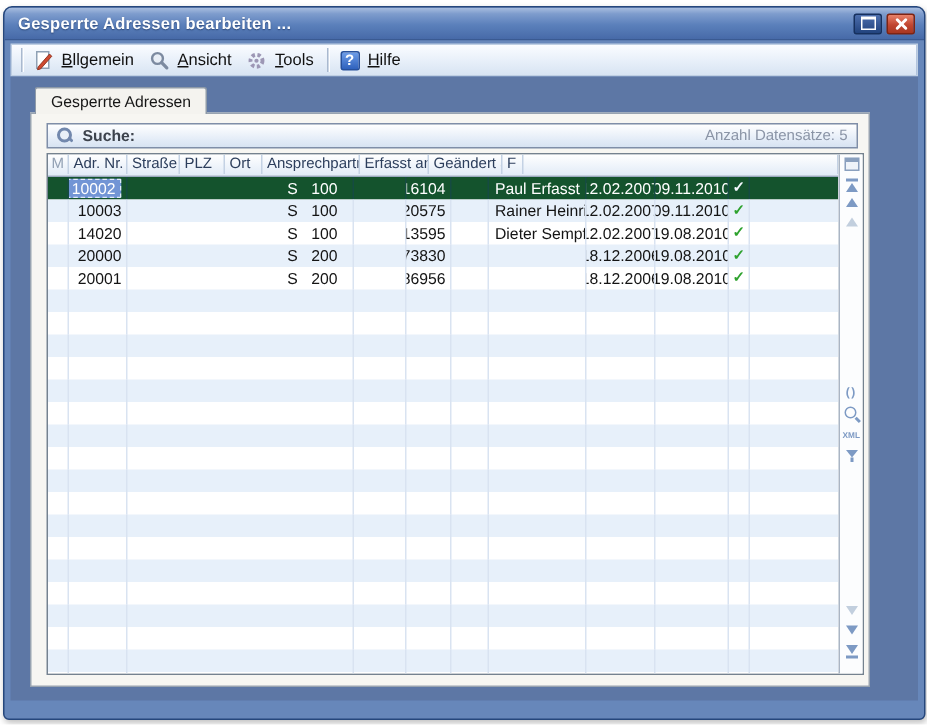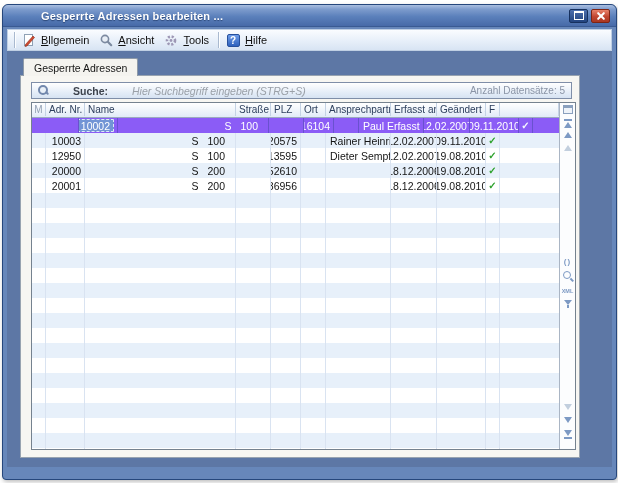--- a/index.html
+++ b/index.html
@@ -9,21 +9,21 @@
   
   .window{position:absolute;left:2px;top:4px;width:613px;height:474px;
           background:#6787ba;border:1px solid #26477c;border-radius:6px 6px 4px 4px;
           box-shadow:1px 2px 4px rgba(0,0,0,.25);overflow:hidden;}
 
   .titlebar{position:absolute;left:0;top:0;width:100%;height:21px;
             background:linear-gradient(#aabfe0 0%,#7e9ccd 20%,#5b80bb 55%,#476aa8 100%);
             border-bottom:1px solid #3a5a92;border-radius:5px 5px 0 0;
             display:flex;align-items:center;}
   .title{color:#fff;font-size:11px;font-weight:bold;padding-left:9px;
-         text-shadow:0 1px 1px rgba(10,30,70,.55);letter-spacing:.2px;margin-left:29px;}
+         text-shadow:0 1px 1px rgba(10,30,70,.55);letter-spacing:.2px;}
   .titlebtns{margin-left:auto;display:flex;gap:3px;padding-right:6px;}
   .tbtn{width:19px;height:14px;border-radius:2px;position:relative;
         display:flex;align-items:center;justify-content:center;box-sizing:border-box;}
   .btn-max{background:linear-gradient(#4d6fae,#22437e);border:1px solid #16305e;}
   .glyph-max{width:8px;height:6px;border:1px solid #fff;border-top-width:2px;}
   .btn-close{background:linear-gradient(#e8826a,#c14631 55%,#a83721);border:1px solid #7e2413;}
   .glyph-x{position:relative;width:10px;height:10px;}
   .glyph-x::before,.glyph-x::after{content:"";position:absolute;left:0;top:4px;width:10px;height:2px;
         background:#fff;border-radius:1px;}
   .glyph-x::before{transform:rotate(45deg);}
@@ -46,21 +46,21 @@
   .client{position:absolute;left:4px;top:46px;width:605px;height:416px;background:#5d77a5;}
   .tab{position:absolute;left:16px;top:7px;height:18px;box-sizing:border-box;z-index:2;
        background:#f4f3ef;border:1px solid #8e9aa8;border-bottom:none;border-radius:2px 2px 0 0;
        font-size:10.5px;color:#161616;padding:3px 10px 0 10px;}
   .tabpage{position:absolute;left:13px;top:24px;width:560px;height:383px;box-sizing:border-box;
            background:#f7f6f2;border:1px solid #98a3b0;z-index:1;}
 
   
   .searchbar{position:absolute;left:10px;top:6px;width:541px;height:17px;box-sizing:border-box;
              border:1px solid #7f8ea8;background:linear-gradient(#ffffff,#e2ebf7 70%,#d7e3f2);
-             display:flex;align-items:center;gap:24px;padding:0 6px;font-size:10.5px;}
+             display:flex;align-items:center;gap:6px;padding:0 6px;font-size:10.5px;}
   .search-mag{position:relative;width:11px;height:11px;flex:0 0 auto;}
   .search-mag::before{content:"";position:absolute;left:0;top:0;width:6px;height:6px;border-radius:50%;
              border:2px solid #7288ad;background:#e9f0f8;}
   .search-mag::after{content:"";position:absolute;left:7px;top:7px;width:4px;height:2px;
              background:#7288ad;transform:rotate(45deg);border-radius:1px;}
   .search-label{font-weight:bold;color:#3d434d;}
   .search-placeholder{font-style:italic;color:#9aa0a8;}
   .record-count{margin-left:auto;color:#8a94a6;font-size:10px;}
 
   
@@ -68,21 +68,21 @@
         border:1px solid #75828f;background:#fff;display:flex;}
   .grid-main{flex:1;display:flex;flex-direction:column;overflow:hidden;}
   .ghead{display:flex;height:14px;flex:0 0 14px;
          background:linear-gradient(#ffffff,#e1ebf7);border-bottom:1px solid #9aa9bf;
          font-size:10px;color:#2c3e5c;}
   .ghead .gc{height:13px;border-right:1px solid #c4d2e4;justify-content:flex-start;padding-left:3px;}
   .ghead .c-m{justify-content:center;padding-left:0;color:#93a1b4;}
   .gbody{flex:1;overflow:hidden;}
   .grow{display:flex;height:15px;background:#fff;font-size:10.5px;color:#141414;}
   .grow.alt{background:#e7f0fa;}
-  .grow.sel{background:#8b5cf6;color:#fff;padding-left:33px;}
+  .grow.sel{background:#14532d;color:#fff;}
   .gc{display:flex;align-items:center;border-right:1px solid #d9e3f1;box-sizing:border-box;
       height:15px;overflow:hidden;white-space:nowrap;}
   .sel .gc{border-right-color:rgba(25,55,115,.30);}
   .c-m{width:14px;}
   .c-adr{width:39px;justify-content:flex-end;padding-right:3px;}
   .c-name{width:151px;justify-content:flex-end;padding-right:10px;gap:9px;}
   .c-str{width:35px;}
   .c-plz{width:30px;justify-content:flex-end;padding-right:3px;}
   .c-ort{width:25px;}
   .c-ansp{width:65px;padding-left:4px;}
@@ -176,30 +176,28 @@
   </div>
 
   <div class="client">
     <div class="tab">Gesperrte Adressen</div>
 
     <div class="tabpage">
 
       <div class="searchbar">
         <span class="search-mag"></span>
         <span class="search-label">Suche:</span>
-        <span class="search-placeholder">Hier Suchbegriff eingeben (STRG+S)</span>
         <span class="record-count">Anzahl Datensätze: 5</span>
       </div>
 
       <div class="grid">
         <div class="grid-main">
           <div class="ghead">
             <div class="gc c-m">M</div>
             <div class="gc c-adr">Adr. Nr.</div>
-            <div class="gc c-name">Name</div>
             <div class="gc c-str">Straße</div>
             <div class="gc c-plz">PLZ</div>
             <div class="gc c-ort">Ort</div>
             <div class="gc c-ansp">Ansprechpartner</div>
             <div class="gc c-erf">Erfasst am</div>
             <div class="gc c-gea">Geändert am</div>
             <div class="gc c-f">F</div>
             <div class="gc c-fill"></div>
           </div>
           <div class="gbody" id="grid-body">
@@ -236,21 +234,21 @@
                 <div class="gc c-ansp">Rainer Heinrich</div>
                 <div class="gc c-erf">12.02.2007</div>
                 <div class="gc c-gea">09.11.2010</div>
                 <div class="gc c-f">
                   <span class="check">✓</span>
                 </div>
                 <div class="gc c-fill"></div>
               </div>
               <div class="grow">
                 <div class="gc c-m"></div>
-                <div class="gc c-adr">12950</div>
+                <div class="gc c-adr">14020</div>
                 <div class="gc c-name">
                   <span>S</span>
                   <span>100</span>
                 </div>
                 <div class="gc c-str"></div>
                 <div class="gc c-plz">13595</div>
                 <div class="gc c-ort"></div>
                 <div class="gc c-ansp">Dieter Sempf</div>
                 <div class="gc c-erf">12.02.2007</div>
                 <div class="gc c-gea">19.08.2010</div>
@@ -260,21 +258,21 @@
                 <div class="gc c-fill"></div>
               </div>
               <div class="grow alt">
                 <div class="gc c-m"></div>
                 <div class="gc c-adr">20000</div>
                 <div class="gc c-name">
                   <span>S</span>
                   <span>200</span>
                 </div>
                 <div class="gc c-str"></div>
-                <div class="gc c-plz">52610</div>
+                <div class="gc c-plz">73830</div>
                 <div class="gc c-ort"></div>
                 <div class="gc c-ansp"></div>
                 <div class="gc c-erf">18.12.2006</div>
                 <div class="gc c-gea">19.08.2010</div>
                 <div class="gc c-f">
                   <span class="check">✓</span>
                 </div>
                 <div class="gc c-fill"></div>
               </div>
               <div class="grow">

